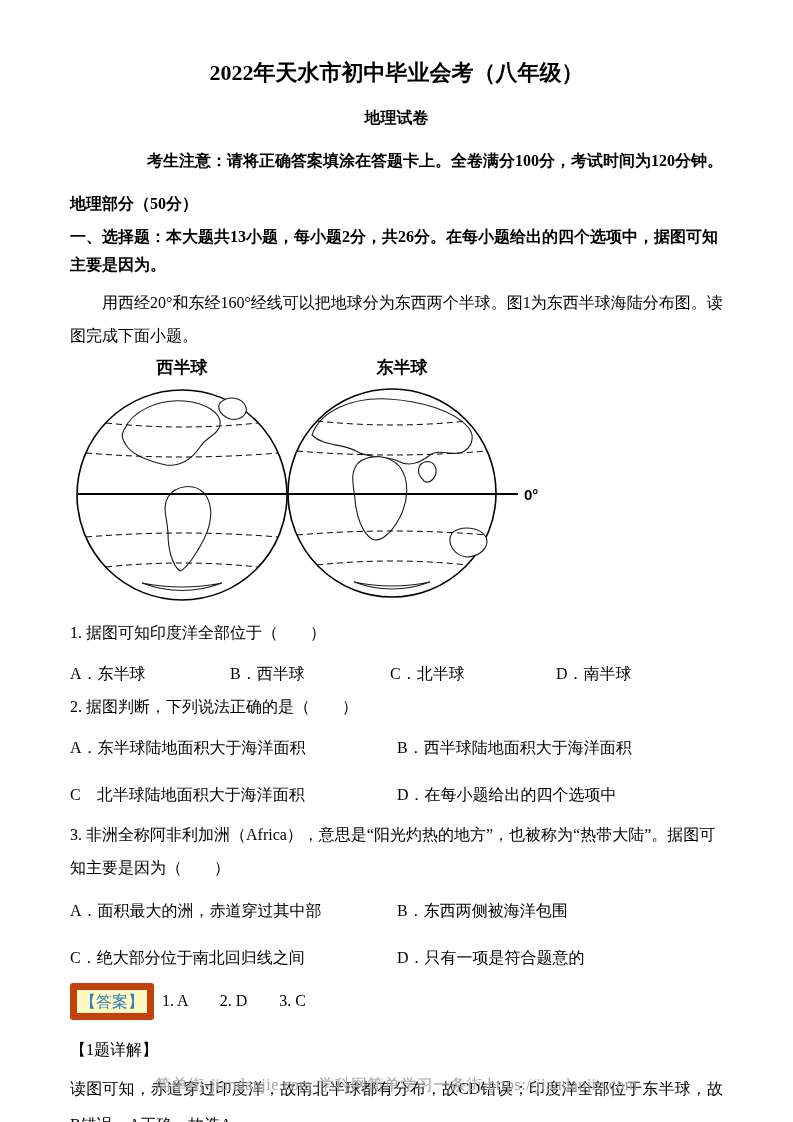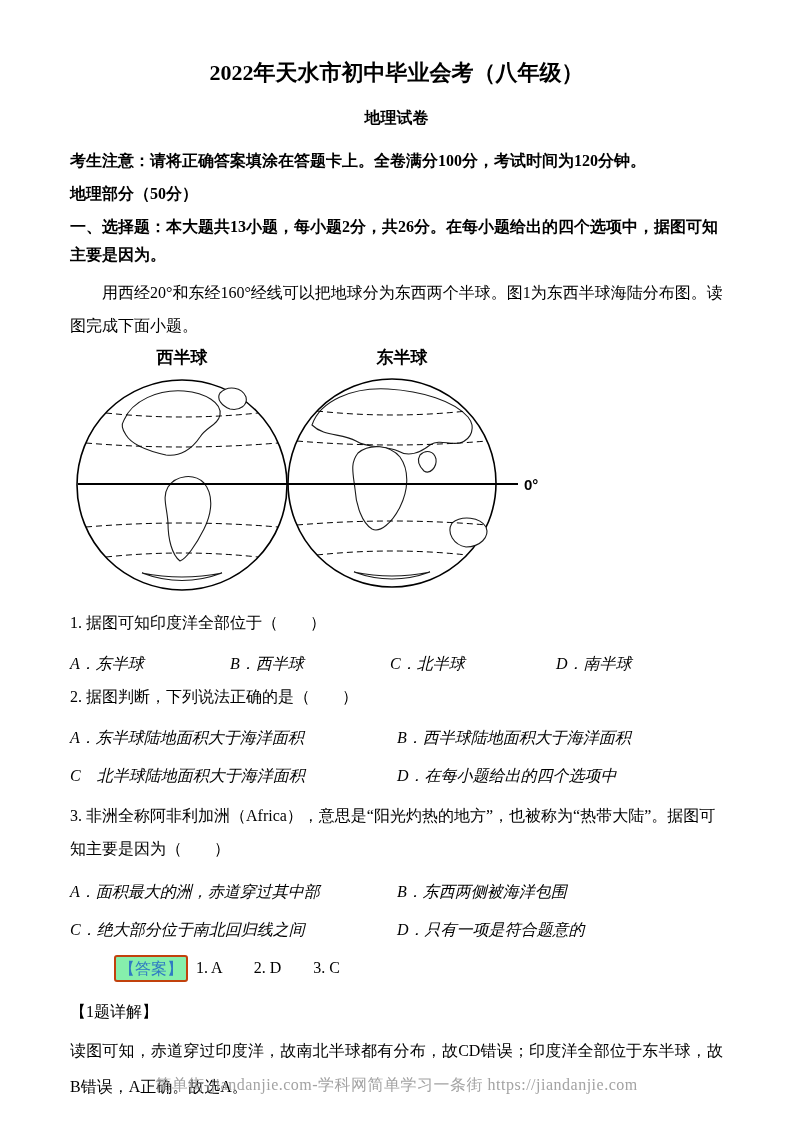--- a/index.html
+++ b/index.html
@@ -6,35 +6,35 @@
   html,body { background:#ffffff; }
   body { font-family:"Liberation Serif","DejaVu Serif",serif; color:#000; }
   .page {
     position:relative; width:793px; height:1122px; margin:0 auto;
     background:#fff; padding:58px 70px 0 70px; font-size:16px; overflow:hidden;
   }
   .title { text-align:center; font-size:22px; font-weight:bold; margin-bottom:20px; }
   .subtitle { text-align:center; font-size:16px; font-weight:bold; margin-bottom:18px; }
   .bold { font-weight:bold; }
   .line { line-height:1.7; }
-  .notice { margin-bottom:6px; }
+  .notice { margin-bottom:16px;text-align:right; }
   .part { margin-bottom:6px; }
   .section { line-height:1.75; margin-bottom:8px; }
   .intro { line-height:2.05; text-indent:2em; margin-bottom:2px; }
   .figure { margin:2px 0 6px 2px; }
   .figure svg { display:block; }
   .stem { line-height:1.8; margin-top:8px; }
   .stem-3 { line-height:2.1; margin-top:12px; }
   .opts-4 { display:grid; grid-template-columns:160px 160px 166px 1fr; margin:16px 0 8px 0; }
-  .opts-2 { display:grid; grid-template-columns:327px 1fr; row-gap:17px; margin:16px 0 4px 0; }
-  .opt { white-space:nowrap;font-style:italic; }
+  .opts-2 { display:grid; grid-template-columns:327px 1fr; row-gap:26px; margin:16px 0 4px 0; }
+  .opt { white-space:nowrap; }
   .answer-line { margin-top:14px; display:flex; align-items:center; gap:8px; }
   .tag {
-    display:inline-block; color:#2f7bc3; border:2px solid #c2410c;
-    border-radius:3px; padding:0 3px; line-height:1.45; background:#86efac;margin-left:44px;
+    display:inline-block; color:#2f7bc3; border:7px solid #c2410c;
+    border-radius:3px; padding:0 3px; line-height:1.45; background:#fef9c3;
   }
   .analysis-line { margin-top:16px; }
   .detail-heading { margin-top:20px; }
   .detail-text { line-height:2.25; margin-top:10px; text-align:justify; }
   .footer {
     position:absolute; left:0; bottom:26px; width:100%;
     text-align:center; color:#a3a3a3; font-size:16px; letter-spacing:0.5px;
   }
   .map-label { font-weight:bold; font-size:17px; font-family:"Liberation Serif",serif; }
   .eq-label { font-weight:bold; font-size:15px; font-family:"Liberation Sans",sans-serif; }

